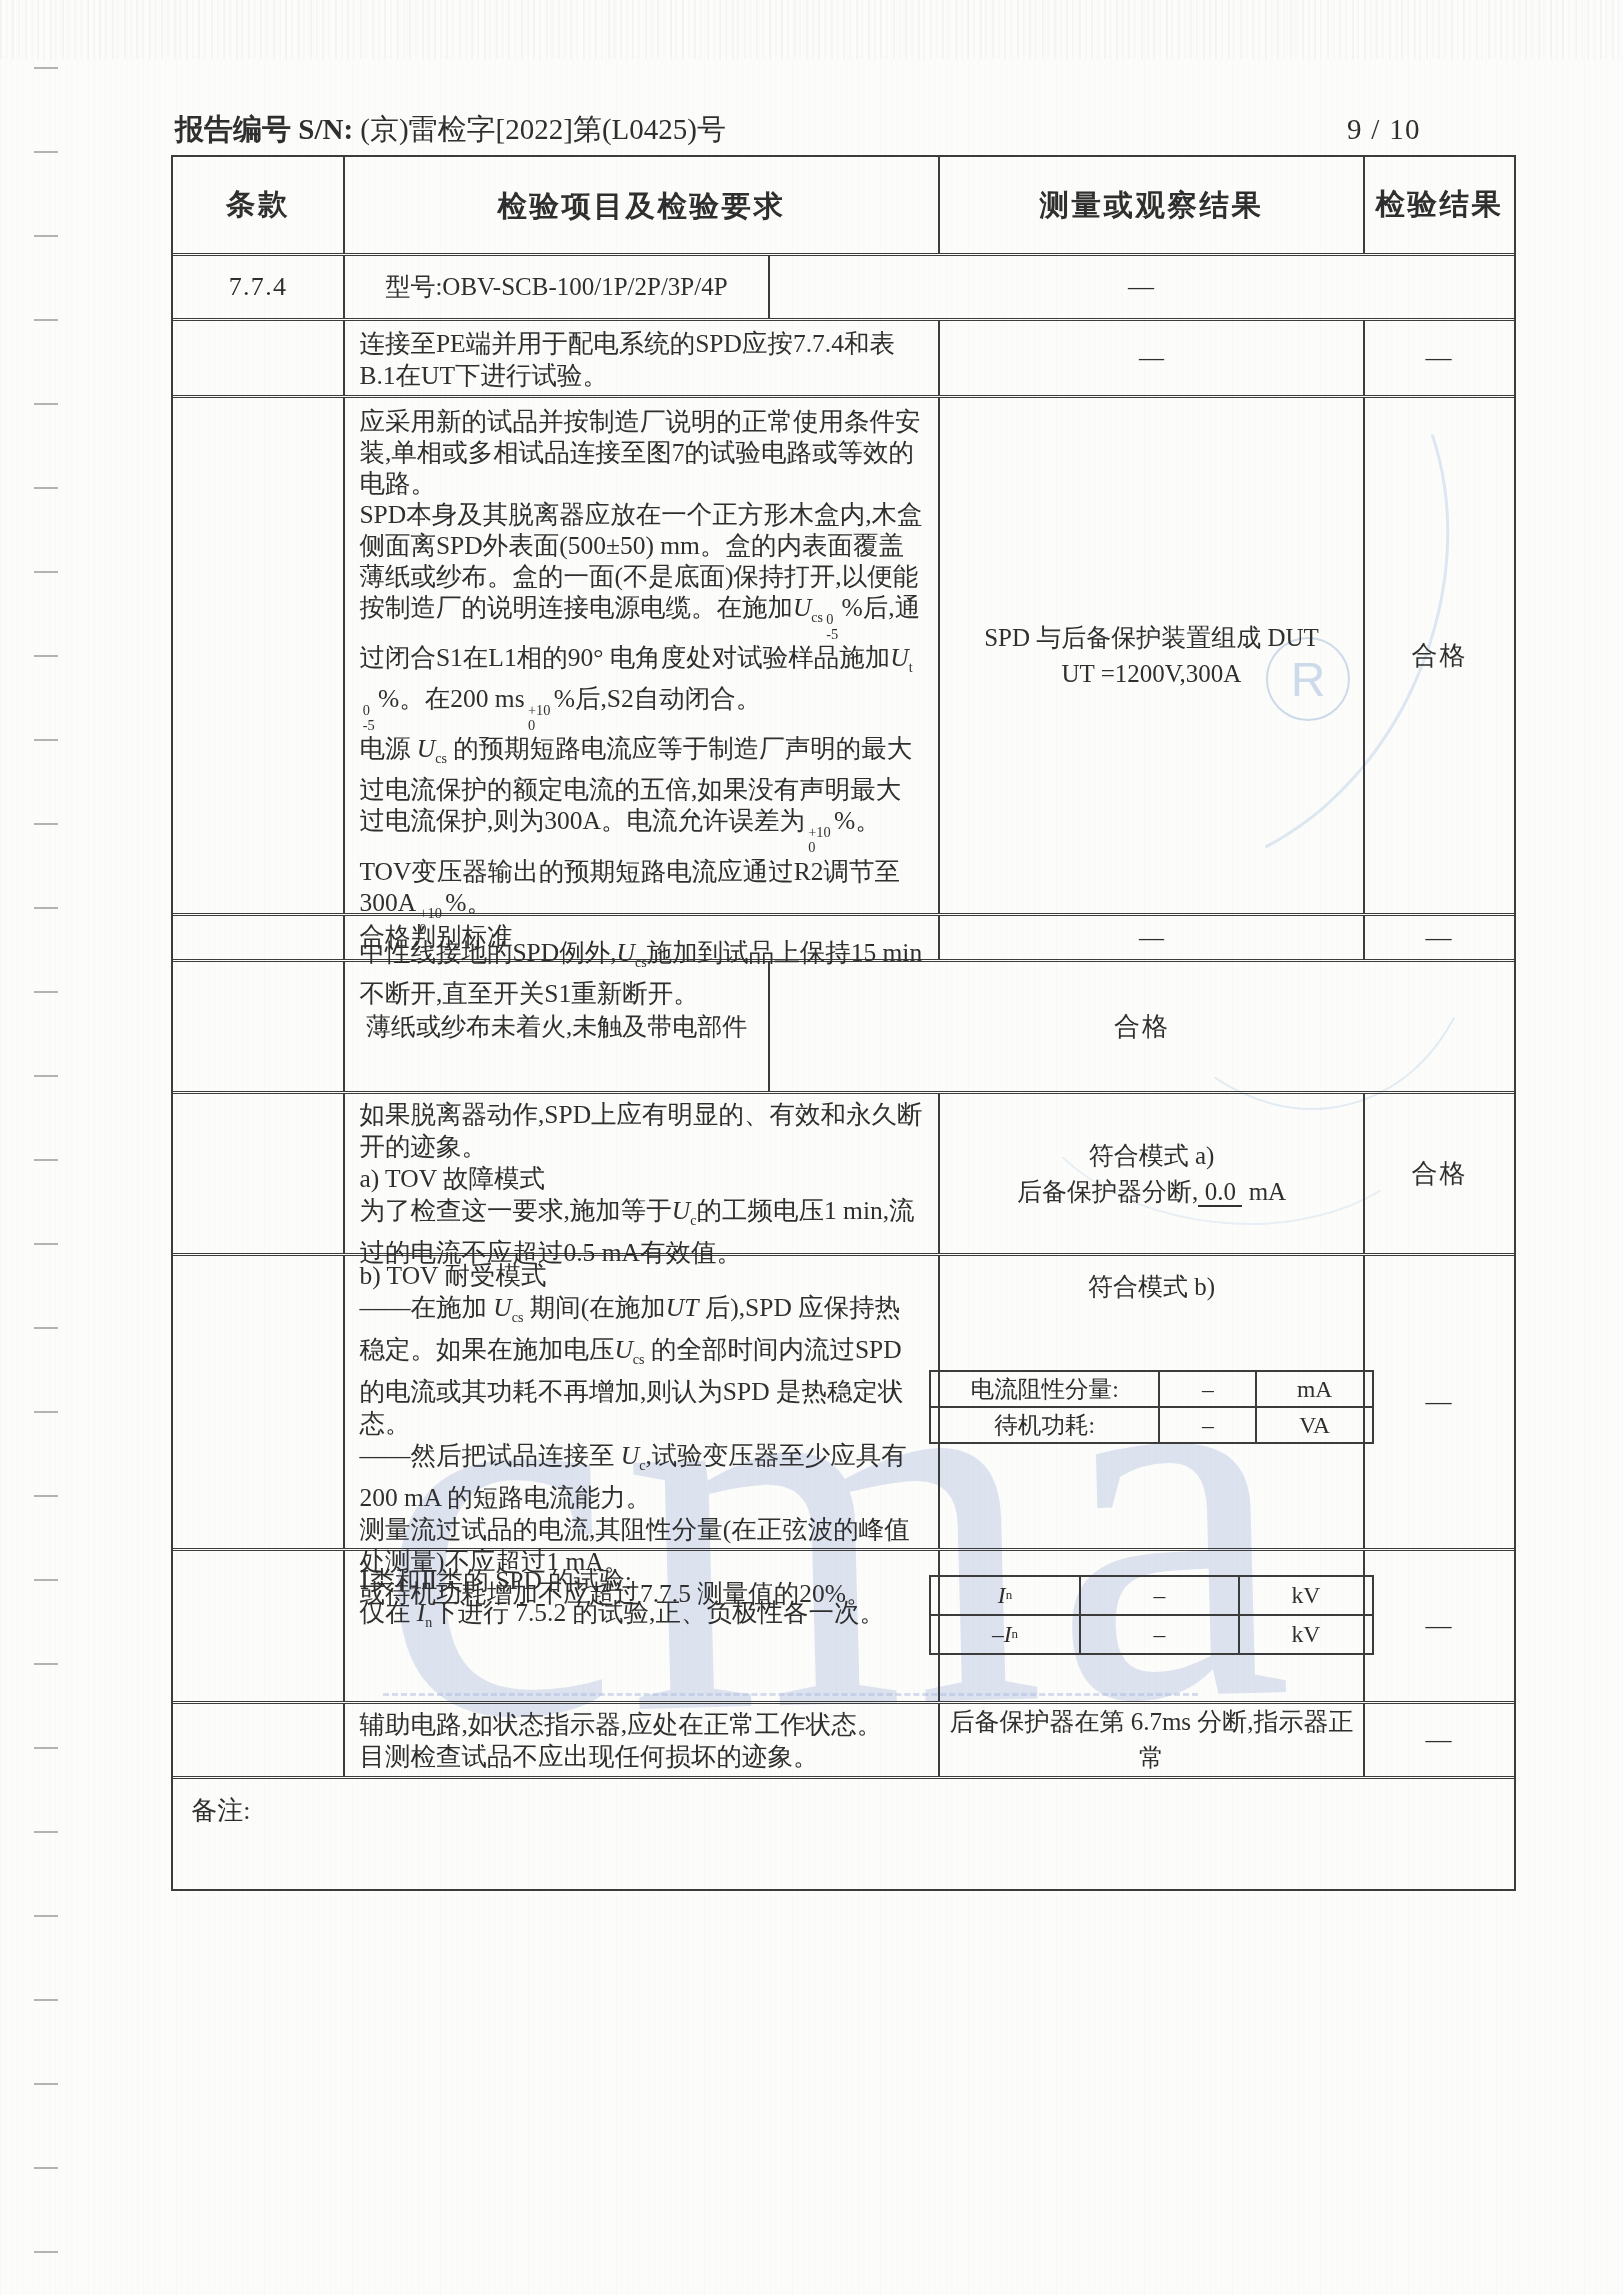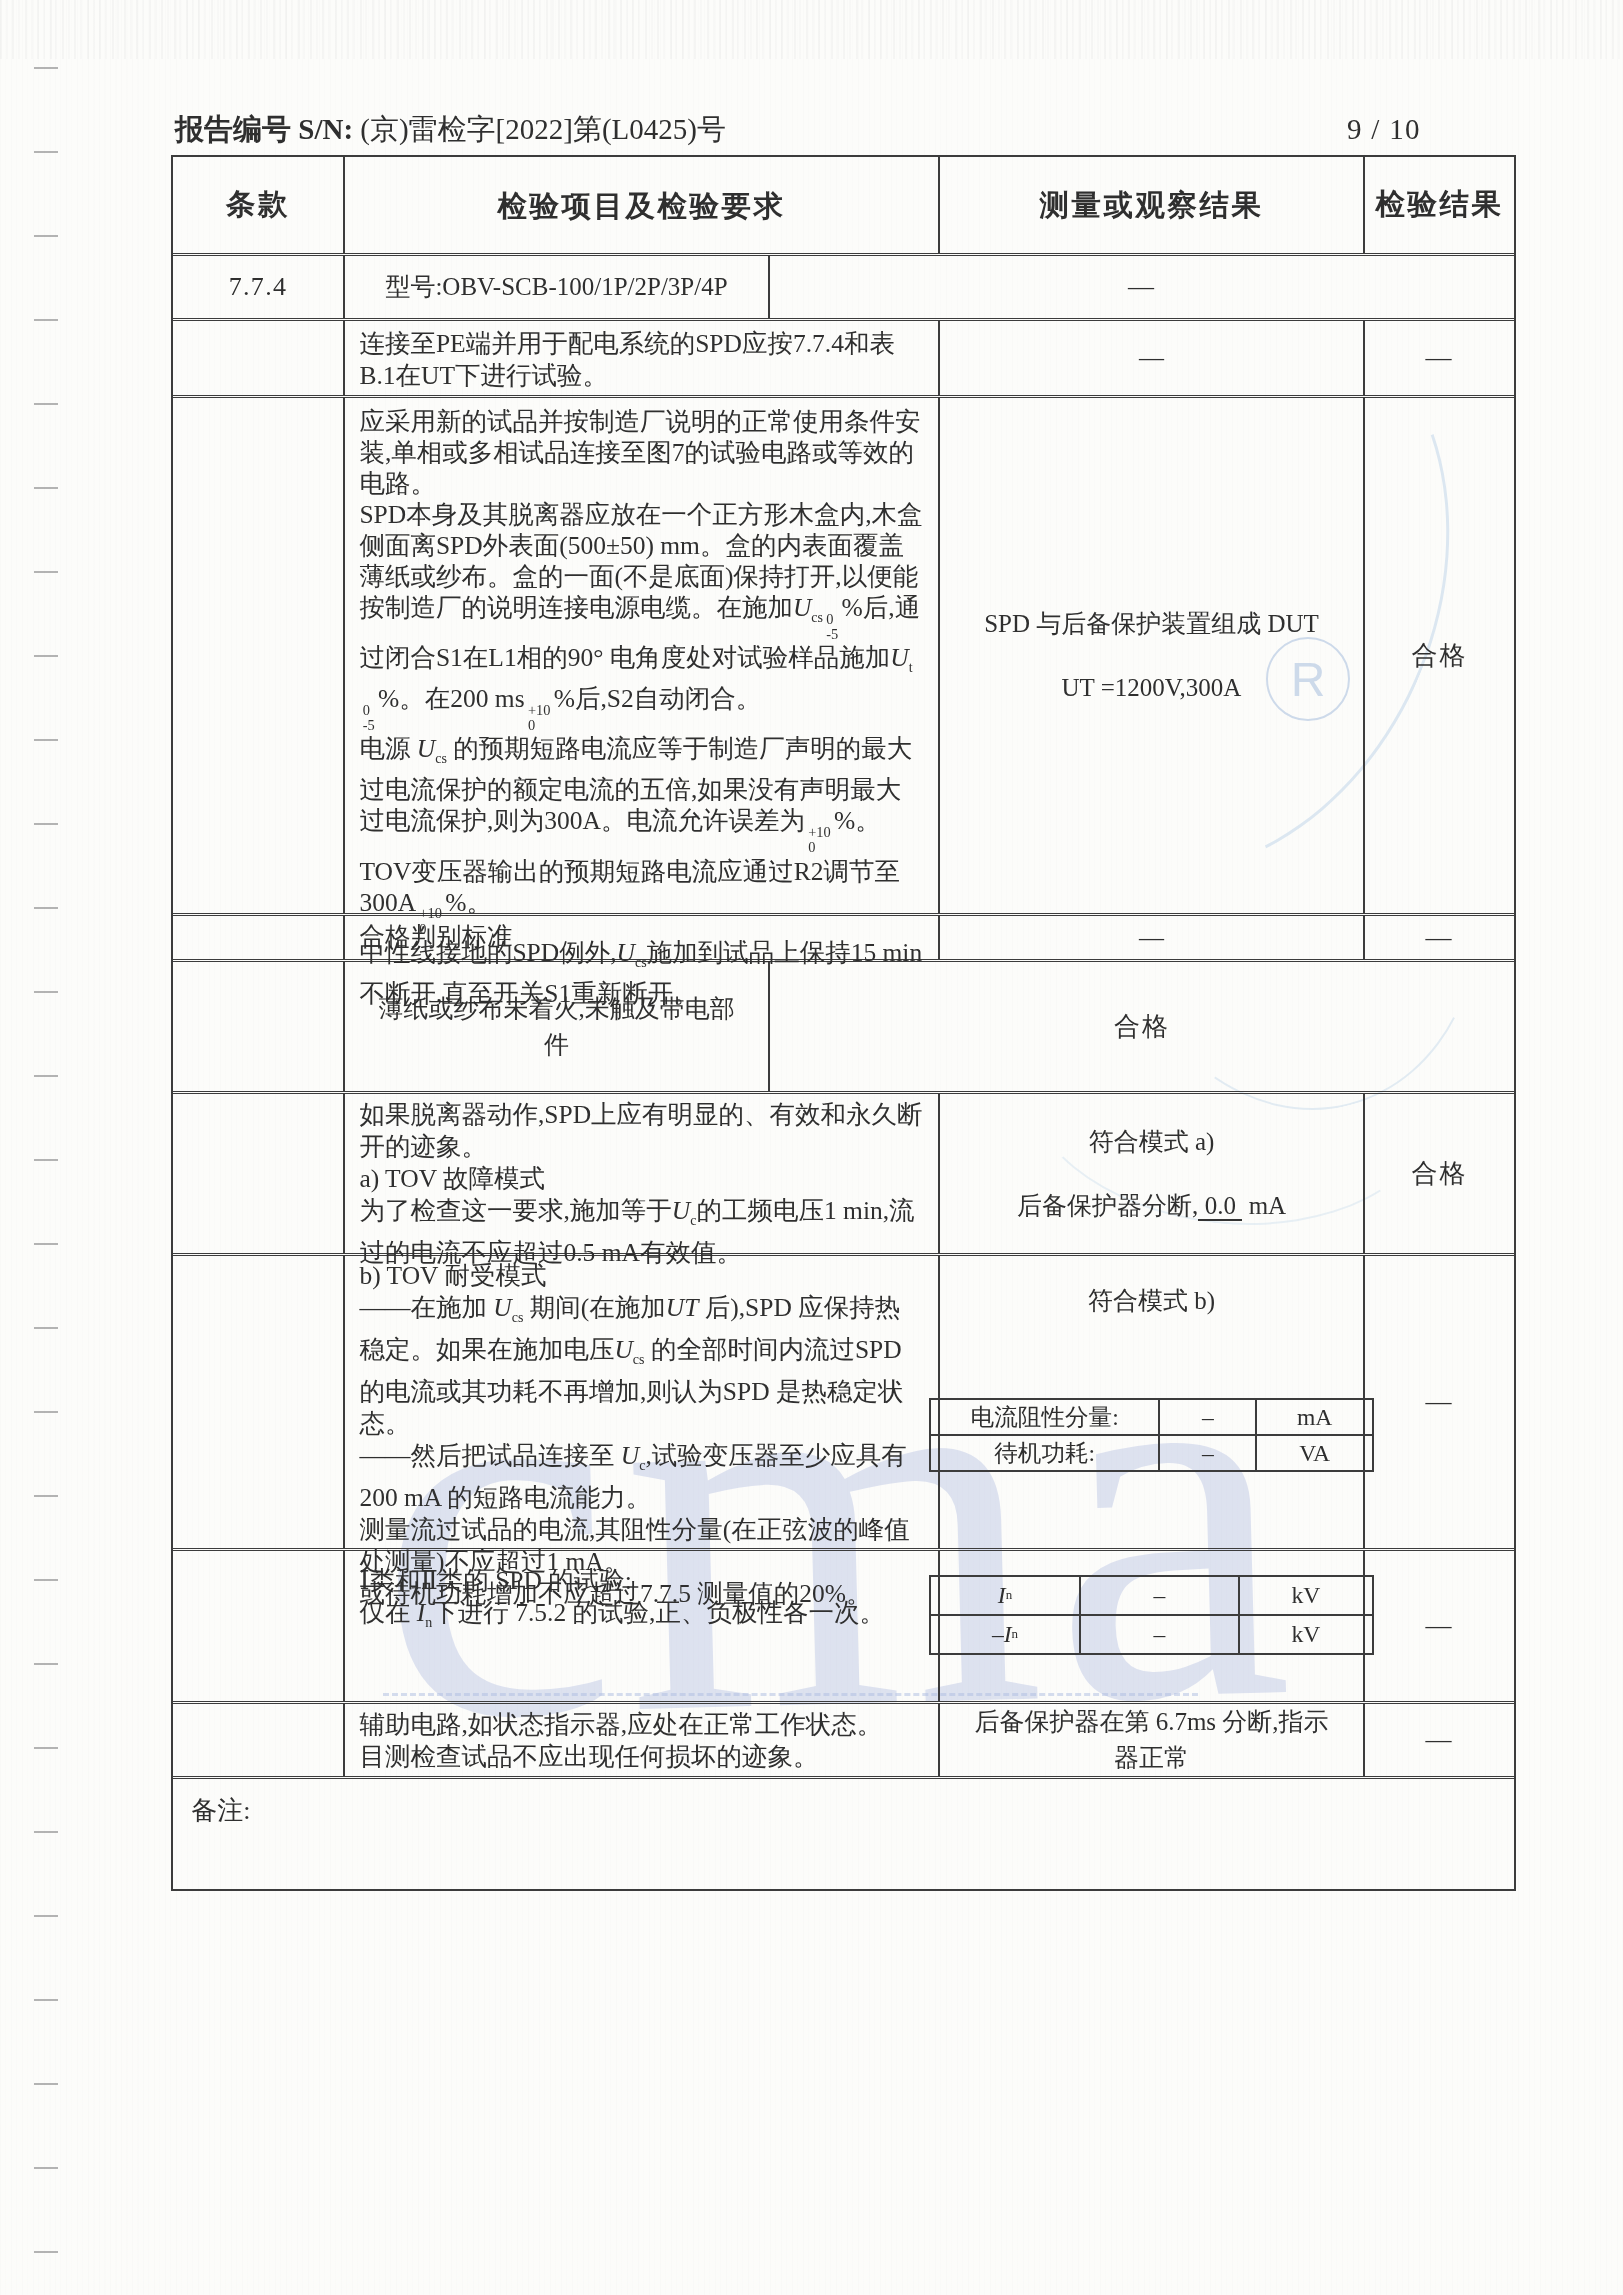--- a/index.html
+++ b/index.html
@@ -106,21 +106,21 @@
   .r7 { height:295px; } .r7 .c-req{ padding-top:3.9px; }
   .r8 { height:153px; } .r8 .c-req{ padding-top:14.4px; }
   .r9 { height:75px; } .r9 .c-req{ padding-top:5.2px; }
 
   
   .r7 .c-res { justify-content:flex-start; padding-top:13px; }
   .r7 .mini-table { margin-top:65px; }
   .r8 .c-res { justify-content:flex-start; padding-top:23.6px; }
 
   .req-line { margin:0; }
-  .res-line { margin:14px; }
+  .res-line { margin:0; }
 
   sub { font-size:0.55em; }
   i { font-style:italic; font-family:"Liberation Serif",serif; }
 
   .ul { border-bottom:2px solid #333; padding:0 6.5px; }
 
   .tol { display:inline-flex; flex-direction:column; justify-content:center;
          font-size:14.4px; line-height:1.05; margin:0 3.3px; vertical-align:-7.9px;
          text-align:left; font-weight:normal; }
 

